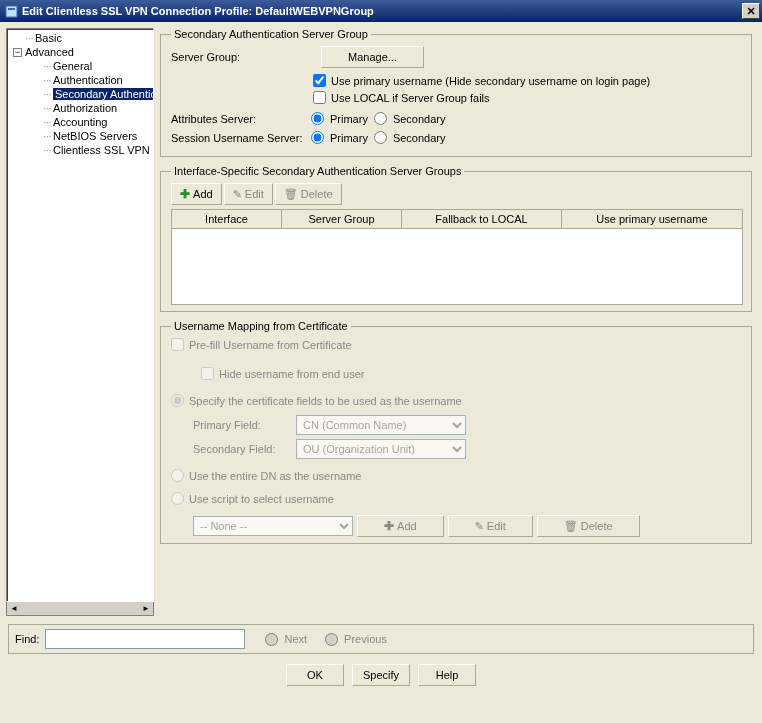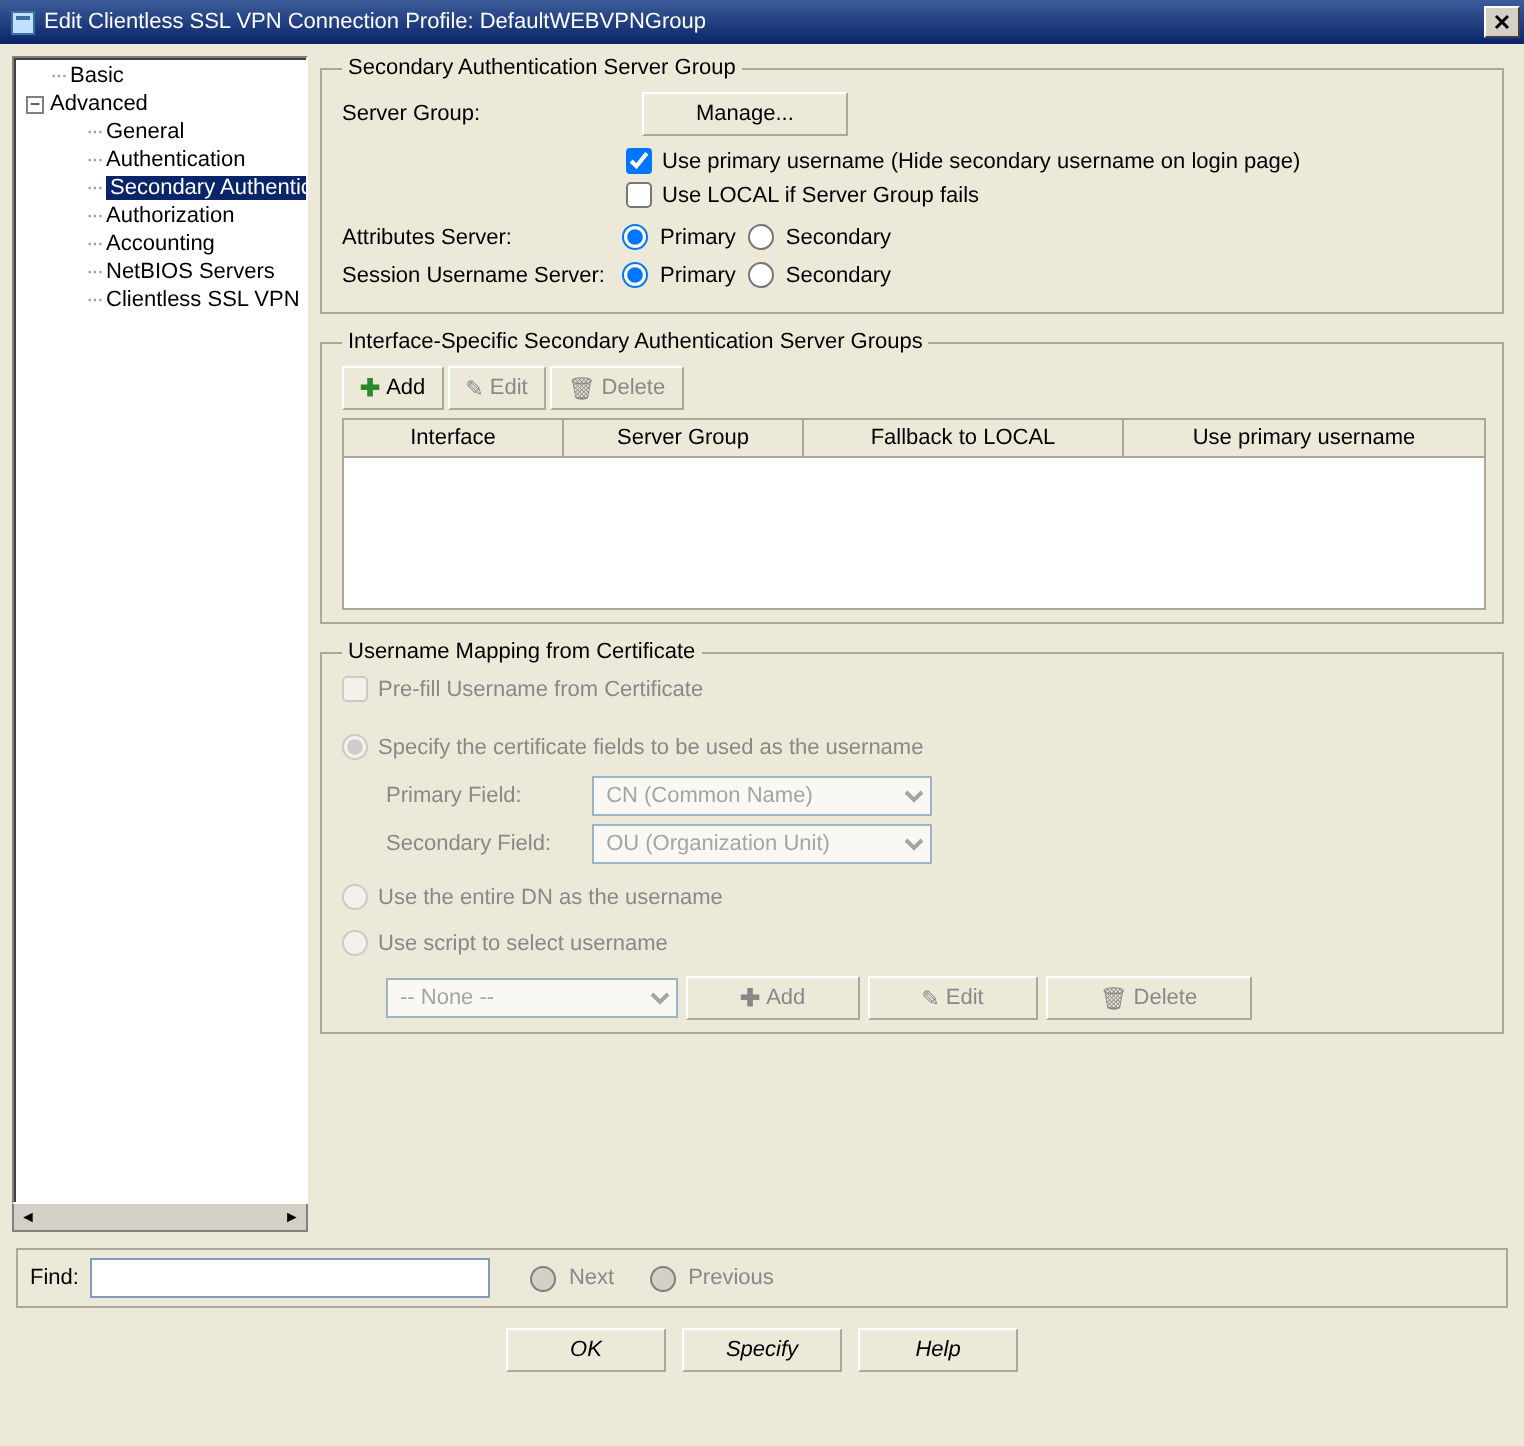--- a/index.html
+++ b/index.html
@@ -1,19 +1,19 @@
 <!DOCTYPE html>
 <html><head>
 <meta charset="utf-8">
 <style>
 * { box-sizing: border-box; font-family: Tahoma, sans-serif; font-size: 11px; }
 body { margin: 0; background: #ece9d8; width: 762px; height: 723px; overflow: hidden; }
 .titlebar { background: linear-gradient(#3c5c99, #0a246a); color: #fff; height: 22px; display: flex; align-items: center; padding: 0 2px 0 4px; }
 .titlebar .icon-app { width: 14px; height: 14px; margin-right: 4px; display:flex; align-items:center; justify-content:center; }
-.titlebar .title { flex: 1; font-weight: normal; }
+.titlebar .title { flex: 1; font-weight: bold; }
 .titlebar .close { width: 18px; height: 16px; background: #d4d0c8; color:#000; border:1px solid #fff; border-right-color:#404040; border-bottom-color:#404040; display:flex; align-items:center; justify-content:center; font-family: Arial; font-weight:bold; cursor:pointer; }
 .content { display:flex; padding: 6px; gap:6px; height: 600px; }
 .tree-wrap { width: 148px; display:flex; flex-direction:column; }
 .tree { flex:1; background:#fff; border:1px solid #808080; border-right-color:#fff; border-bottom-color:#fff; box-shadow: inset 1px 1px 0 #404040; overflow:hidden; padding:2px 0; }
 .tree-scroll { height:14px; background:#d4d0c8; border:1px solid #808080; border-top:none; display:flex; align-items:center; justify-content:space-between; }
 .scrollbtn { width:14px; height:12px; display:flex; align-items:center; justify-content:center; font-size:8px; color:#000; cursor:pointer; }
 .tree-item { padding: 1px 2px; white-space: nowrap; cursor:pointer; display:flex; align-items:center; }
 .tree-item.l1 { padding-left: 18px; }
 .tree-item.l2 { padding-left: 36px; }
 .tree-item .dots { color:#999; letter-spacing:-1px; margin-right:2px; }
@@ -38,21 +38,21 @@
 .table { border:1px solid #aca899; background:#fff; height:96px; }
 .table-head { display:flex; background:#ece9d8; border-bottom:1px solid #aca899; }
 .table-head div { padding:3px 4px; text-align:center; border-right:1px solid #aca899; }
 .table-head div:last-child { border-right:none; }
 .th1{width:110px}.th2{width:120px}.th3{width:160px}.th4{flex:1}
 .disabled-text { color:#888; }
 .fieldlbl { width:100px; display:inline-block; }
 .bottom-find { margin: 2px 8px 6px 8px; border:1px solid #aca899; padding:4px 6px; display:flex; align-items:center; gap:6px; }
 .circle-btn { width:13px; height:13px; border-radius:50%; border:1px solid #7f7f7f; background:#d4d0c8; display:inline-block; }
 .footer-btns { display:flex; justify-content:center; gap:8px; padding:4px 0 8px 0; }
-.footer-btns .btn { width:80px; justify-content:center;font-style:italic; }
+.footer-btns .btn { width:58px; justify-content:center; }
 </style>
 </head>
 <body>
 
 <div class="titlebar">
   <span class="icon-app">
     <svg width="13" height="13" viewBox="0 0 13 13">
         <rect x="1" y="1" width="11" height="11" fill="#c0e0ff" stroke="#3a6ea5"></rect>
         <rect x="3" y="3" width="7" height="2" fill="#3a6ea5"></rect>
       </svg>
@@ -170,20 +170,24 @@
         </div>
       </div>
     </fieldset>
 
     <fieldset>
       <legend>Username Mapping from Certificate</legend>
       <div style="display:flex;align-items:center;gap:5px;margin-bottom:16px">
         <input type="checkbox" disabled="" style="">
         <span class="disabled-text">Pre-fill Username from Certificate</span>
       </div>
+      <div style="display:flex;align-items:center;gap:5px;margin-left:30px;margin-bottom:14px">
+        <input type="checkbox" disabled="" style="">
+        <span class="disabled-text">Hide username from end user</span>
+      </div>
       <div style="display:flex;align-items:center;gap:5px;margin-bottom:8px">
         <input type="radio" name="umap" checked="" disabled="" style="">
         <span class="disabled-text">Specify the certificate fields to be used as the username</span>
       </div>
       <div style="margin-left:22px;margin-bottom:4px">
         <span class="fieldlbl disabled-text">Primary Field:</span>
         <select disabled="" style="width:170px;color:#888"><option>CN (Common Name)</option></select>
       </div>
       <div style="margin-left:22px;margin-bottom:10px">
         <span class="fieldlbl disabled-text">Secondary Field:</span>
@@ -191,21 +195,21 @@
       </div>
       <div style="display:flex;align-items:center;gap:5px;margin-bottom:10px">
         <input type="radio" name="umap" disabled="" style="">
         <span class="disabled-text">Use the entire DN as the username</span>
       </div>
       <div style="display:flex;align-items:center;gap:5px;margin-bottom:10px">
         <input type="radio" name="umap" disabled="" style="">
         <span class="disabled-text">Use script to select username</span>
       </div>
       <div style="margin-left:22px;display:flex;gap:4px;align-items:center">
-        <select disabled="" style="width:146px;color:#888"><option>-- None --</option></select>
+        <select disabled="" style="width:160px;color:#888"><option>-- None --</option></select>
         <button class="btn disabled">
             <span class="plus-icon disabled-text">✚</span>
             <span class="disabled-text">Add</span>
           </button>
         <button class="btn disabled">
             <span class="edit-icon">✎</span>
             <span class="disabled-text">Edit</span>
           </button>
         <button class="btn disabled">
             <span class="delete-icon">🗑</span>

